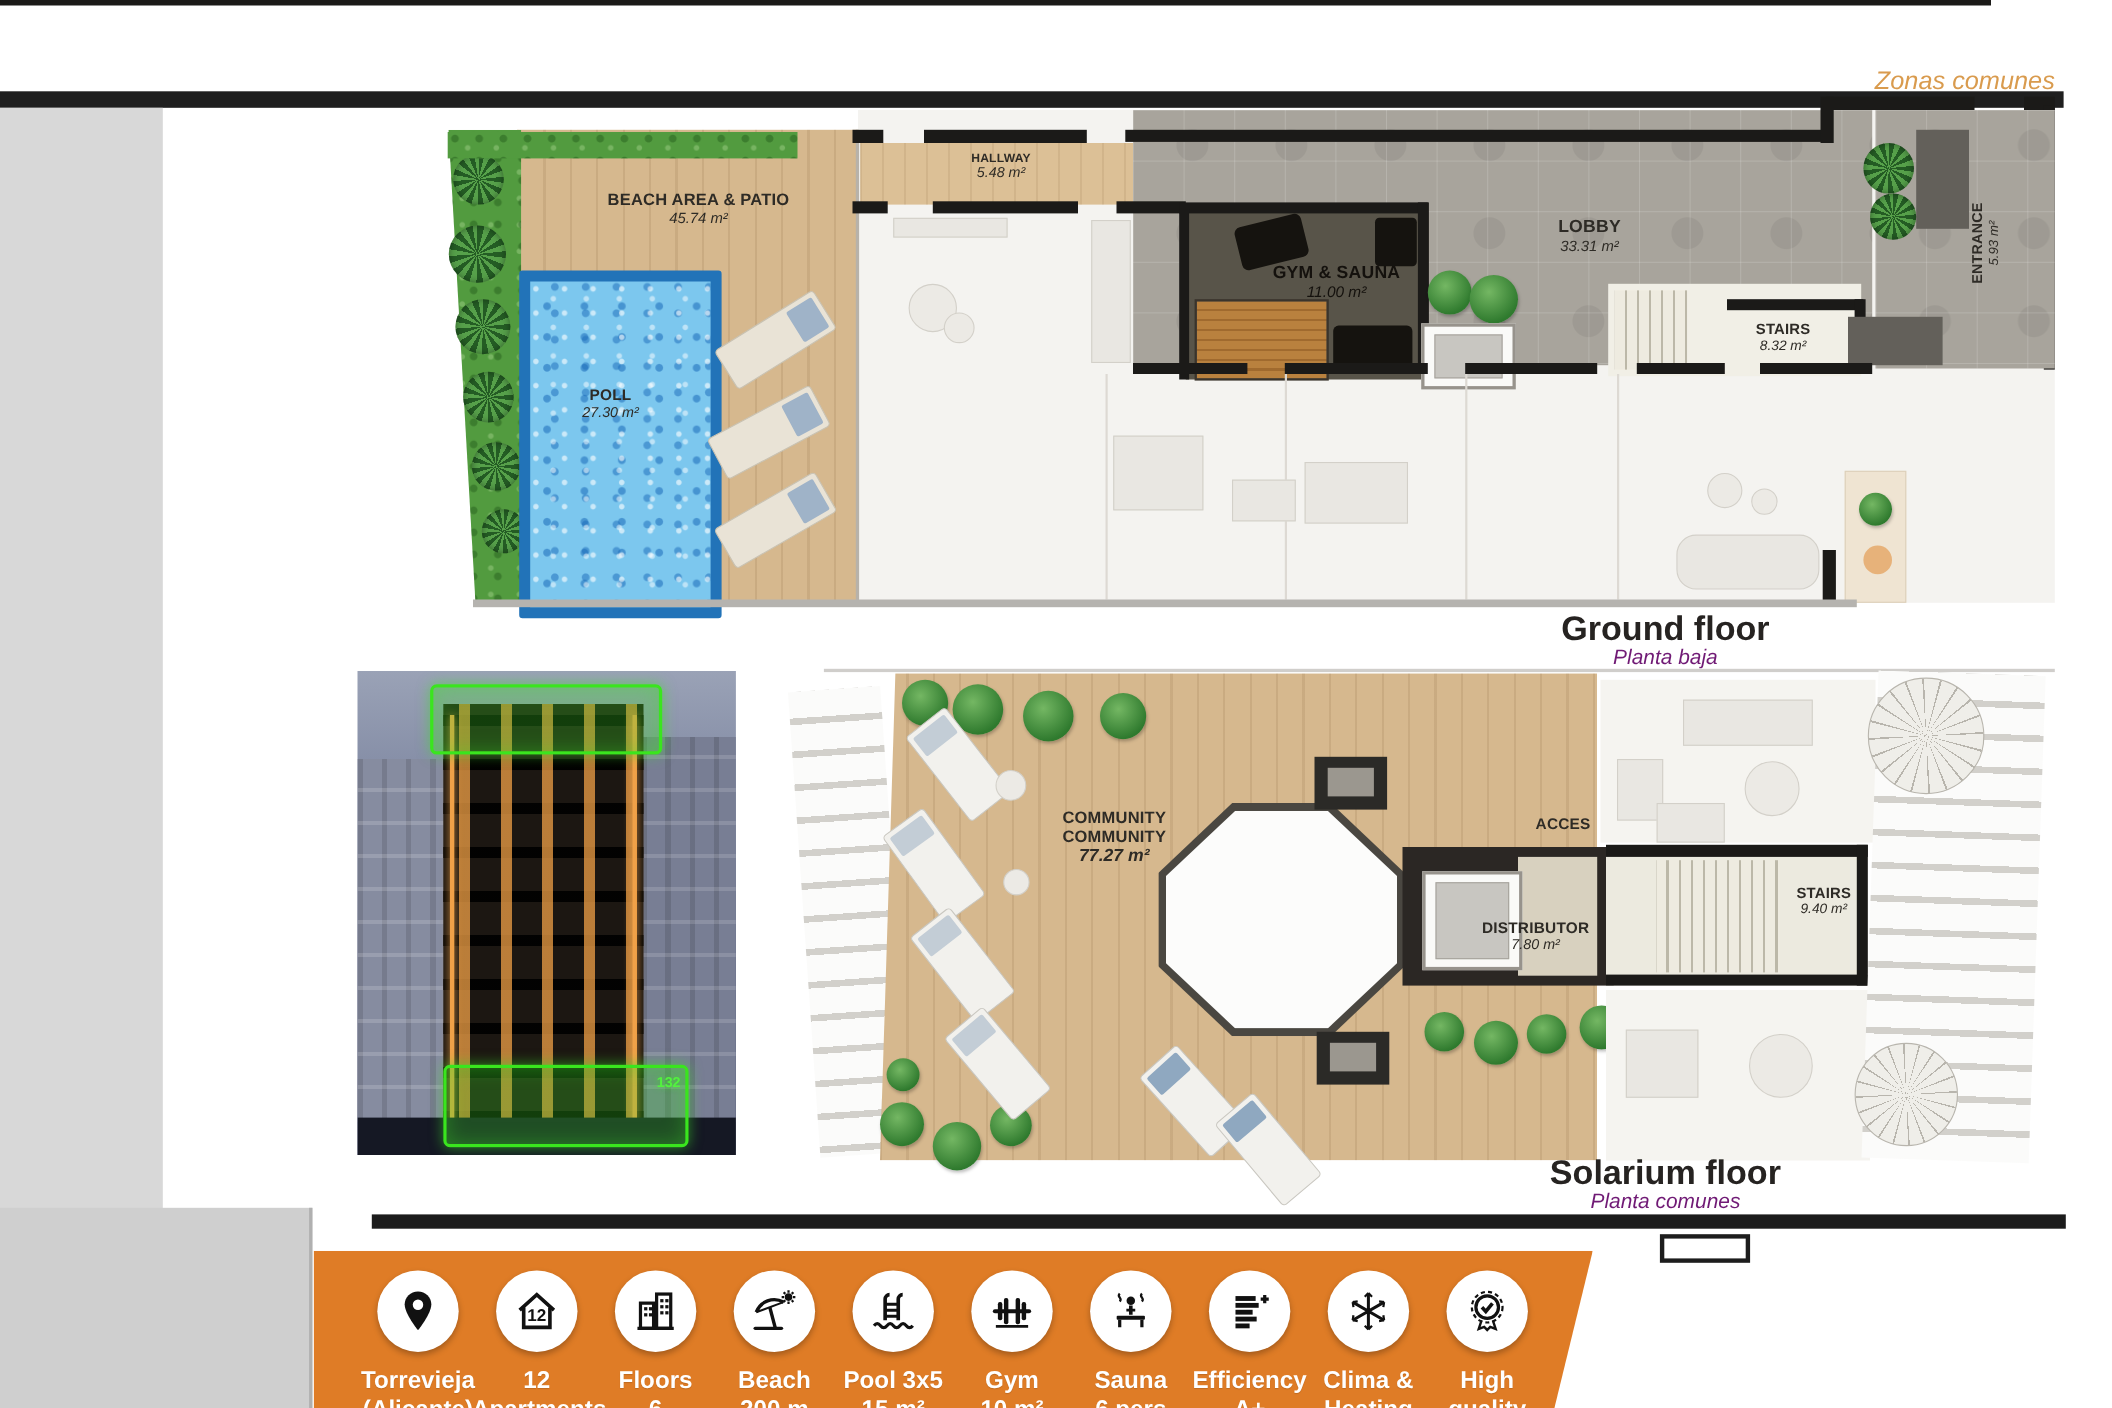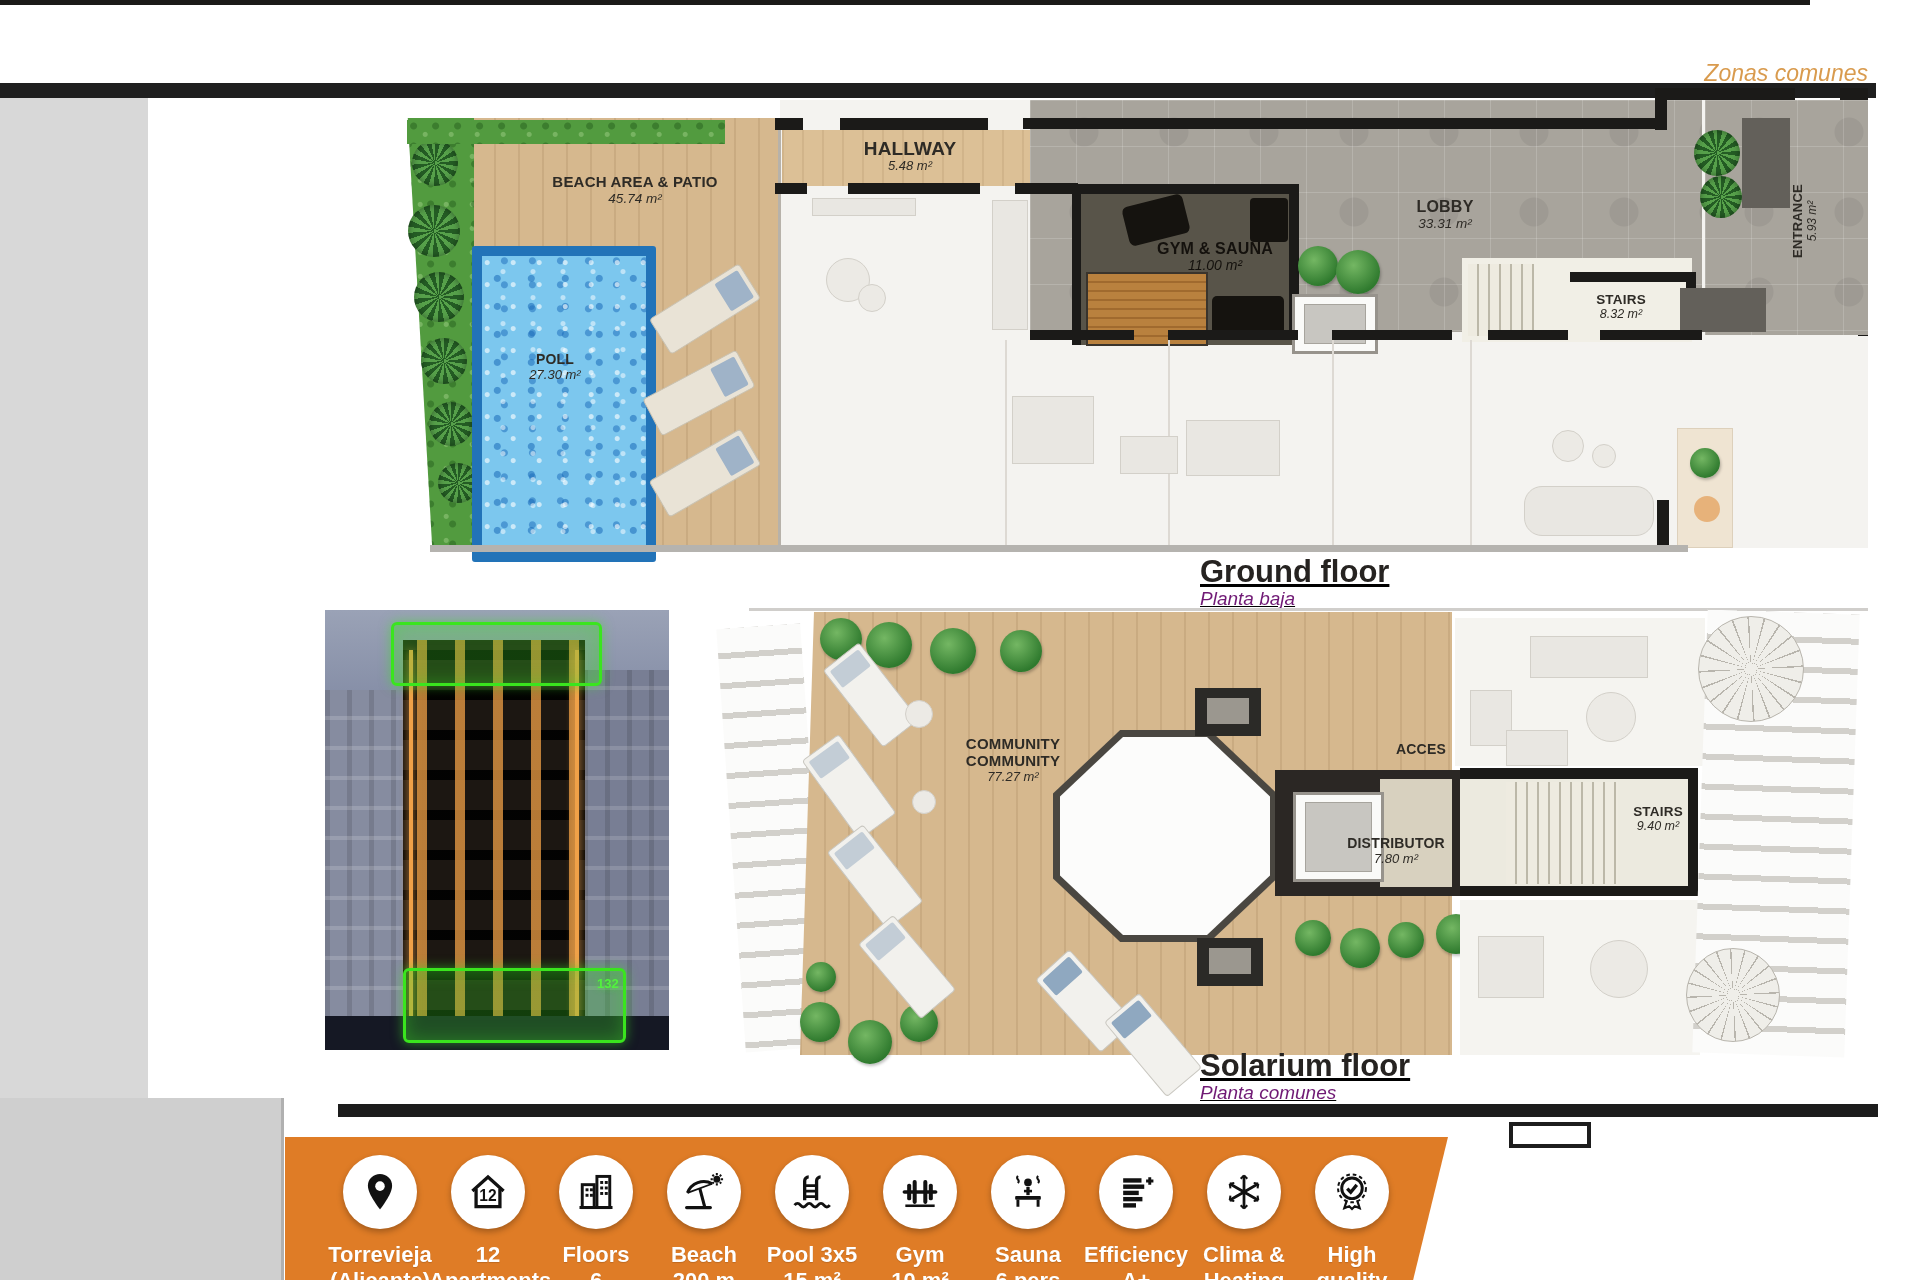--- a/index.html
+++ b/index.html
@@ -19,21 +19,21 @@
   .rlbl{position:absolute;text-align:center;color:#2e2b26;line-height:1.12;}
   .rlbl .n{font-weight:bold;letter-spacing:.2px;}
   .rlbl .a{font-style:italic;}
   .lounger{position:absolute;background:#e9e3d6;border:1px solid #c9c2b2;border-radius:4px;}
   .lounger .pil{position:absolute;right:4px;top:4px;bottom:4px;width:26%;background:#9fb3c8;border-radius:2px;}
   .loungerW{position:absolute;background:#f2f1ed;border:1px solid #c9c7c0;border-radius:4px;}
   .loungerW .pil{position:absolute;right:4px;top:4px;bottom:4px;width:26%;background:#c3cdd6;border-radius:2px;}
   .slats{background:repeating-linear-gradient(180deg,#fbfbfa 0 24px,#d2d0cb 24px 30px);}
   .fan{position:absolute;border-radius:50%;background:repeating-conic-gradient(from -20deg,#efeee9 0 16deg,#b8b5ad 16deg 18deg);border:1px solid #b8b5ad;}
   .treads{background:#eeebe0;background-image:repeating-linear-gradient(90deg,transparent 0 9px,#bcb8a8 9px 11px);}
-  .cap{position:absolute;text-align:left;text-decoration:underline;}
+  .cap{position:absolute;text-align:center;}
   .cap .c1{font-size:31px;font-weight:bold;color:#262321;line-height:1.05;}
   .cap .c2{font-size:19px;font-style:italic;color:#701a75;line-height:1.1;}
   .greenbox{position:absolute;border:3px solid #3AE51E;border-radius:6px;background:rgba(62,226,40,.27);box-shadow:0 0 12px rgba(62,226,40,.55), inset 0 0 18px rgba(62,226,40,.35);}
   .featcell{position:absolute;width:118px;text-align:center;}
   .featcircle{width:74px;height:74px;border-radius:50%;background:#ffffff;margin:0 auto;box-shadow:0 3px 6px rgba(0,0,0,.28);display:flex;align-items:center;justify-content:center;}
   .featcircle svg{width:44px;height:44px;}
   .featlbl{margin-top:13px;color:#ffffff;font-weight:bold;font-size:22px;line-height:26px;text-shadow:0 1px 1px rgba(0,0,0,.15);}
   .elev{position:absolute;background:#fafaf8;border:3px solid #97938c;}
   .elev .cab{position:absolute;left:9px;top:7px;right:9px;bottom:7px;background:#c8c6c1;border:1px solid #a7a49d;}
 </style>
@@ -89,21 +89,21 @@
   <div class="abs wall" style="left:840px;top:118px;width:148px;height:12px;"></div>
   <div class="abs wall" style="left:1023px;top:118px;width:637px;height:11px;"></div>
   <div class="abs wall" style="left:775px;top:183px;width:32px;height:11px;"></div>
   <div class="abs wall" style="left:848px;top:183px;width:132px;height:11px;"></div>
   <div class="abs wall" style="left:1015px;top:183px;width:63px;height:11px;"></div>
   <div class="abs wall" style="left:1655px;top:88px;width:12px;height:42px;"></div>
   <div class="abs wall" style="left:1660px;top:88px;width:135px;height:12px;"></div>
   <div class="abs wall" style="left:1840px;top:88px;width:28px;height:12px;"></div>
   <div class="abs wall" style="left:1858px;top:96px;width:10px;height:240px;"></div>
   <div class="rlbl" style="left:850px;top:138px;width:120px;">
-    <div class="n" style="font-size:19px;">HALLWAY</div>
+    <div class="n" style="font-size:11px;">HALLWAY</div>
     <div class="a" style="font-size:13px;">5.48 m²</div>
   </div>
 
   <div class="abs" style="left:1078px;top:190px;width:214px;height:155px;background:#585449;"></div>
   <div class="abs wall" style="left:1072px;top:184px;width:226px;height:10px;"></div>
   <div class="abs wall" style="left:1072px;top:190px;width:9px;height:155px;"></div>
   <div class="abs wall" style="left:1289px;top:184px;width:10px;height:150px;"></div>
   <div class="abs" style="left:1086px;top:272px;width:118px;height:70px;border:2px solid #3a342c;background:repeating-linear-gradient(0deg,#b9813e 0 7px,#a06a2e 7px 9px);"></div>
   <div class="abs" style="left:1125px;top:200px;width:62px;height:40px;background:#15130f;border-radius:6px;transform:rotate(-14deg);"></div>
   <div class="abs" style="left:1250px;top:198px;width:38px;height:44px;background:#15130f;border-radius:4px;"></div>
@@ -213,21 +213,21 @@
   <div class="furnc" style="left:912px;top:790px;width:22px;height:22px;"></div>
   <div class="loungerW" style="left:1062px;top:952px;width:44px;height:96px;transform:rotate(-42deg);">
       <div class="pil" style="right:4px;top:4px;left:4px;bottom:auto;height:22%;width:auto;background:#8fa8c0;"></div>
     </div>
   <div class="loungerW" style="left:1130px;top:996px;width:44px;height:96px;transform:rotate(-40deg);">
       <div class="pil" style="right:4px;top:4px;left:4px;bottom:auto;height:22%;width:auto;background:#8fa8c0;"></div>
     </div>
 
   <div class="rlbl" style="left:928px;top:736px;width:170px;">
     <div class="n" style="font-size:15px;width:150px;margin:0 auto;">COMMUNITY COMMUNITY</div>
-    <div class="a" style="font-size:13px;">77.27 m²</div>
+    <div class="a" style="font-size:16px;font-weight:bold;">77.27 m²</div>
   </div>
 
   <div class="abs" style="left:1053px;top:730px;width:224px;height:212px;background:#4a4741;clip-path:polygon(30% 0,70% 0,100% 30%,100% 70%,70% 100%,30% 100%,0 70%,0 30%);">
     <div class="abs" style="left:7px;top:7px;right:7px;bottom:7px;background:#fcfcfb;clip-path:polygon(30% 0,70% 0,100% 30%,100% 70%,70% 100%,30% 100%,0 70%,0 30%);"></div>
   </div>
   <div class="abs" style="left:1195px;top:688px;width:66px;height:48px;background:#2b2a27;">
       <div class="abs" style="left:12px;top:10px;width:42px;height:26px;background:#9b978f;"></div>
     </div>
   <div class="abs" style="left:1197px;top:938px;width:66px;height:48px;background:#2b2a27;">
       <div class="abs" style="left:12px;top:10px;width:42px;height:26px;background:#9b978f;"></div>

